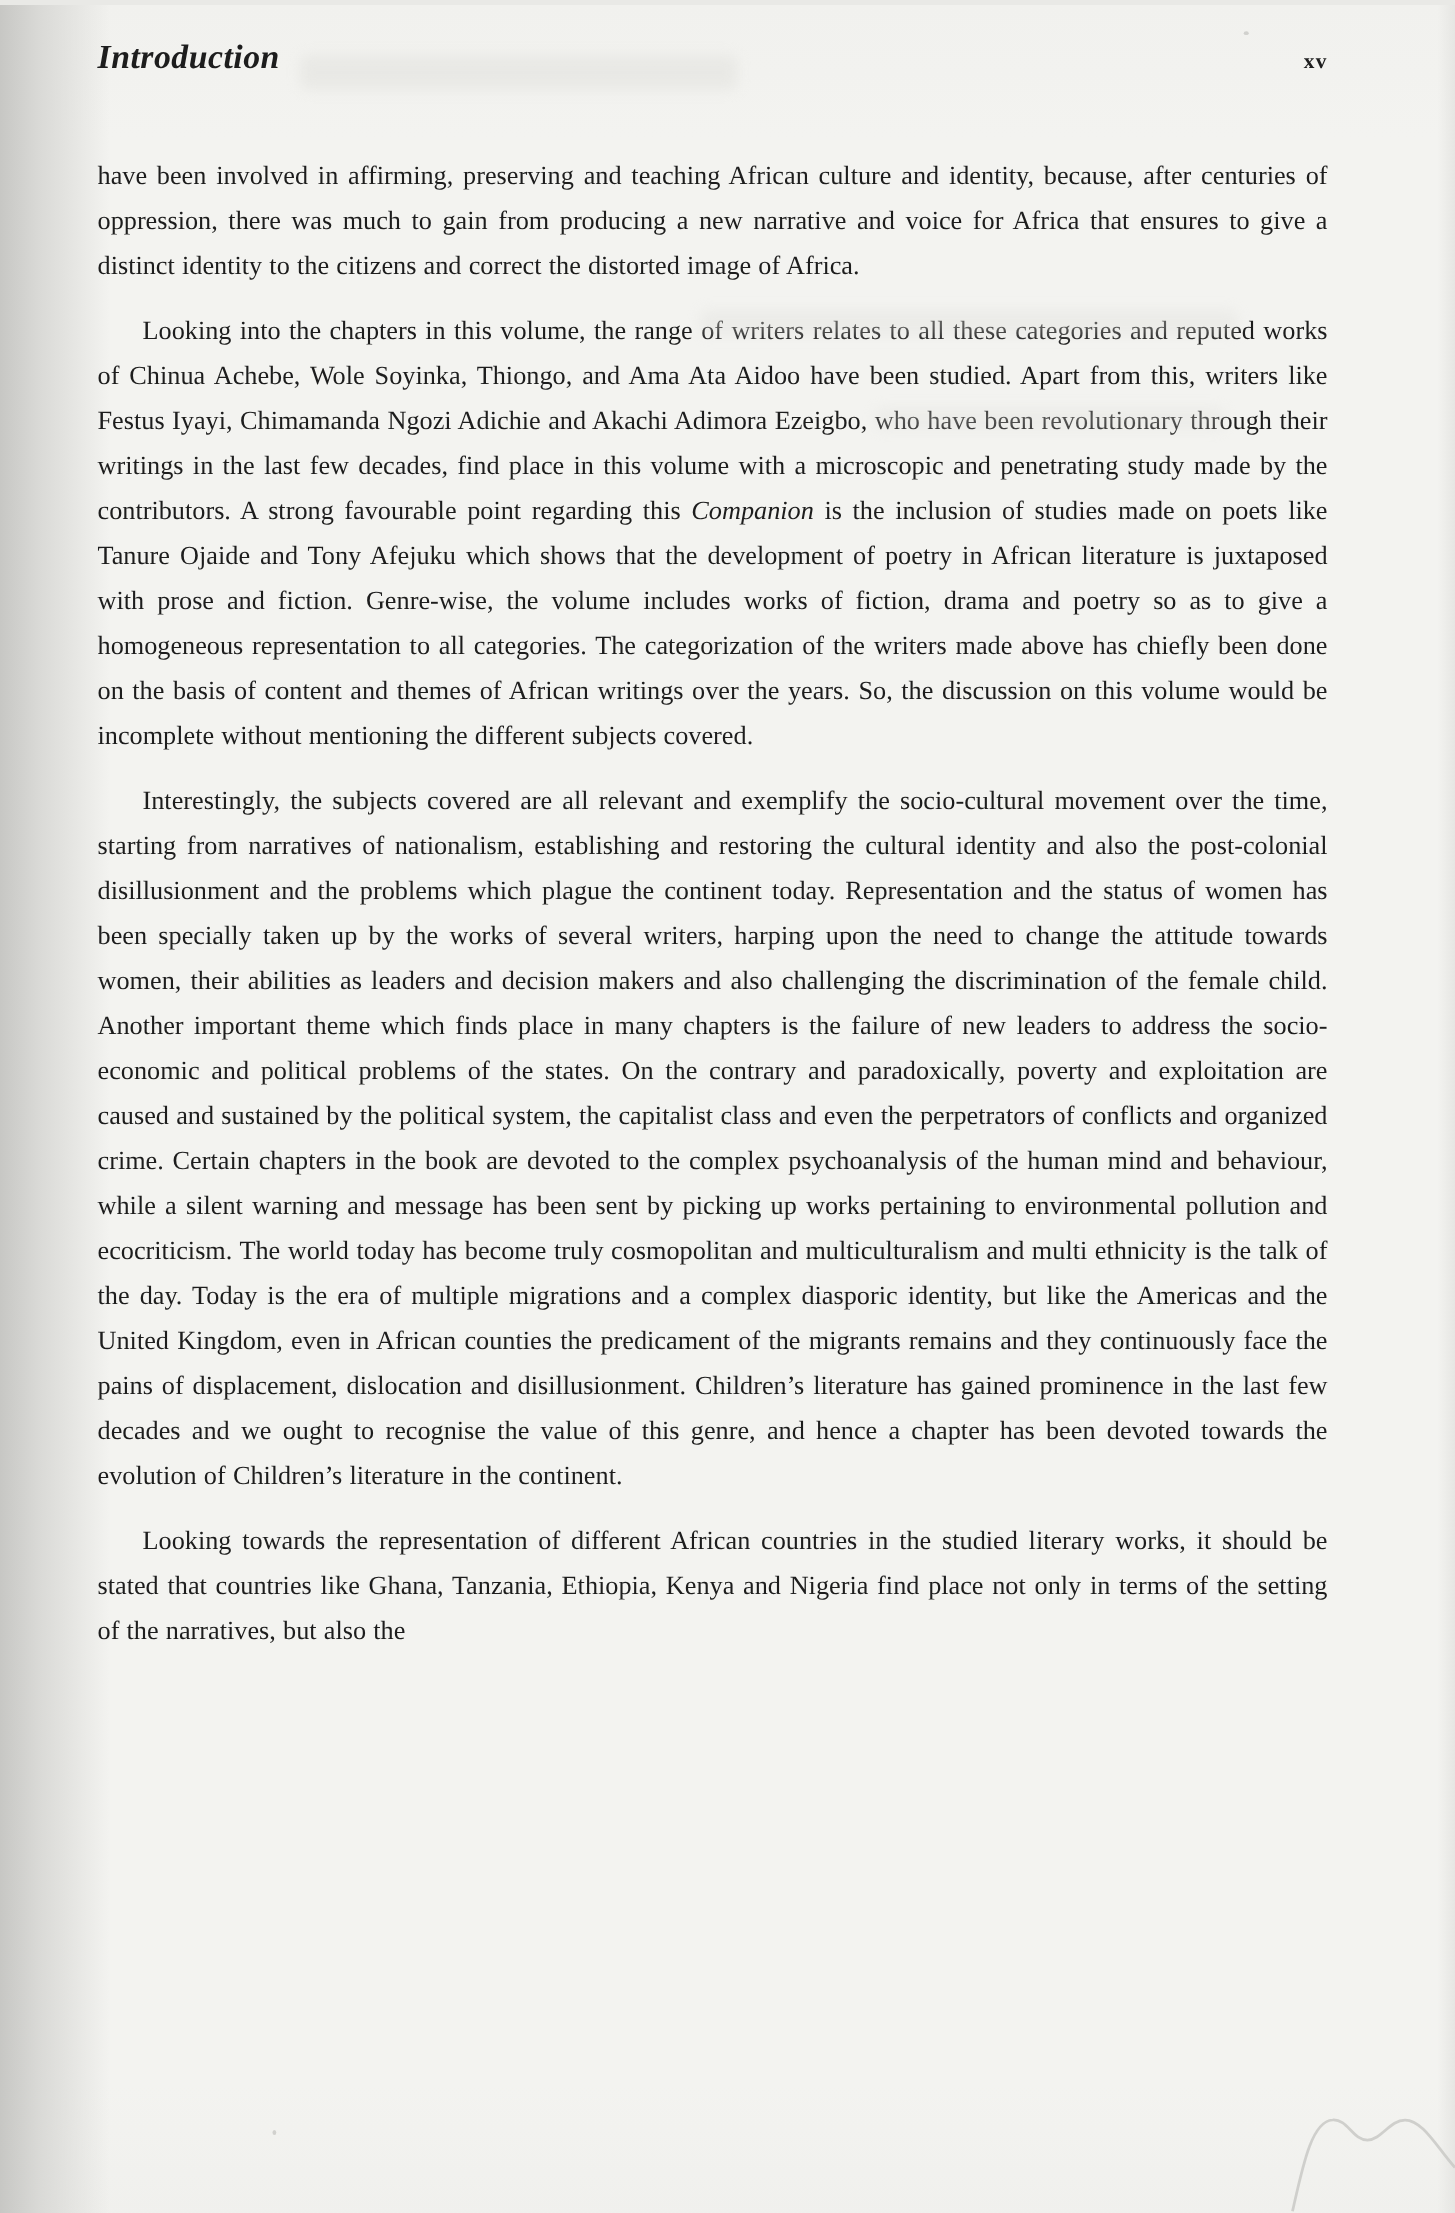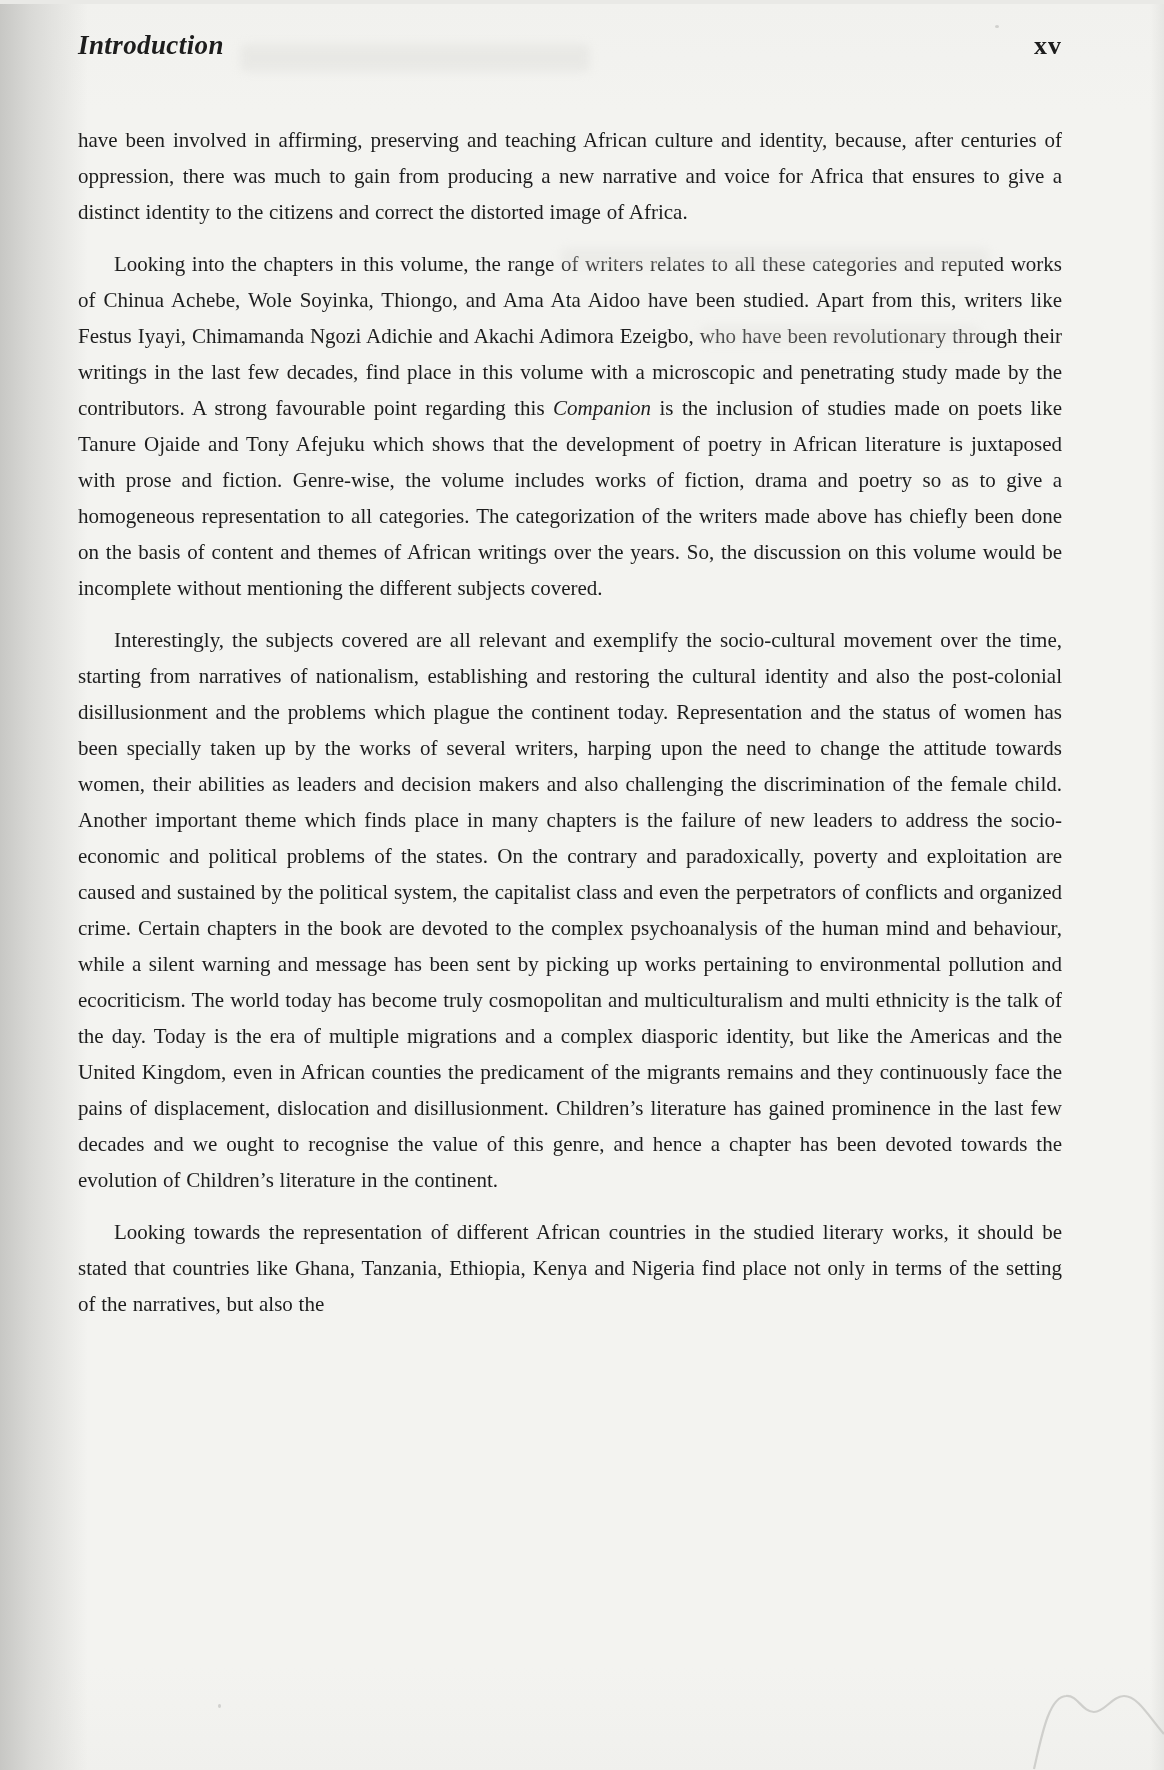--- a/index.html
+++ b/index.html
@@ -41,21 +41,21 @@
     align-items: baseline;
   }
   .running-title {
     font-style: italic;
     font-weight: bold;
     font-size: 27px;
     letter-spacing: 0.4px;
   }
   .page-number {
     font-weight: bold;
-    font-size: 26px;
+    font-size: 17px;
     letter-spacing: 1px;
   }
   .page-body {
     position: absolute;
     top: 118px;
     left: 78px;
     width: 984px;
     font-size: 21px;
     line-height: 36px;
     text-align: justify;

